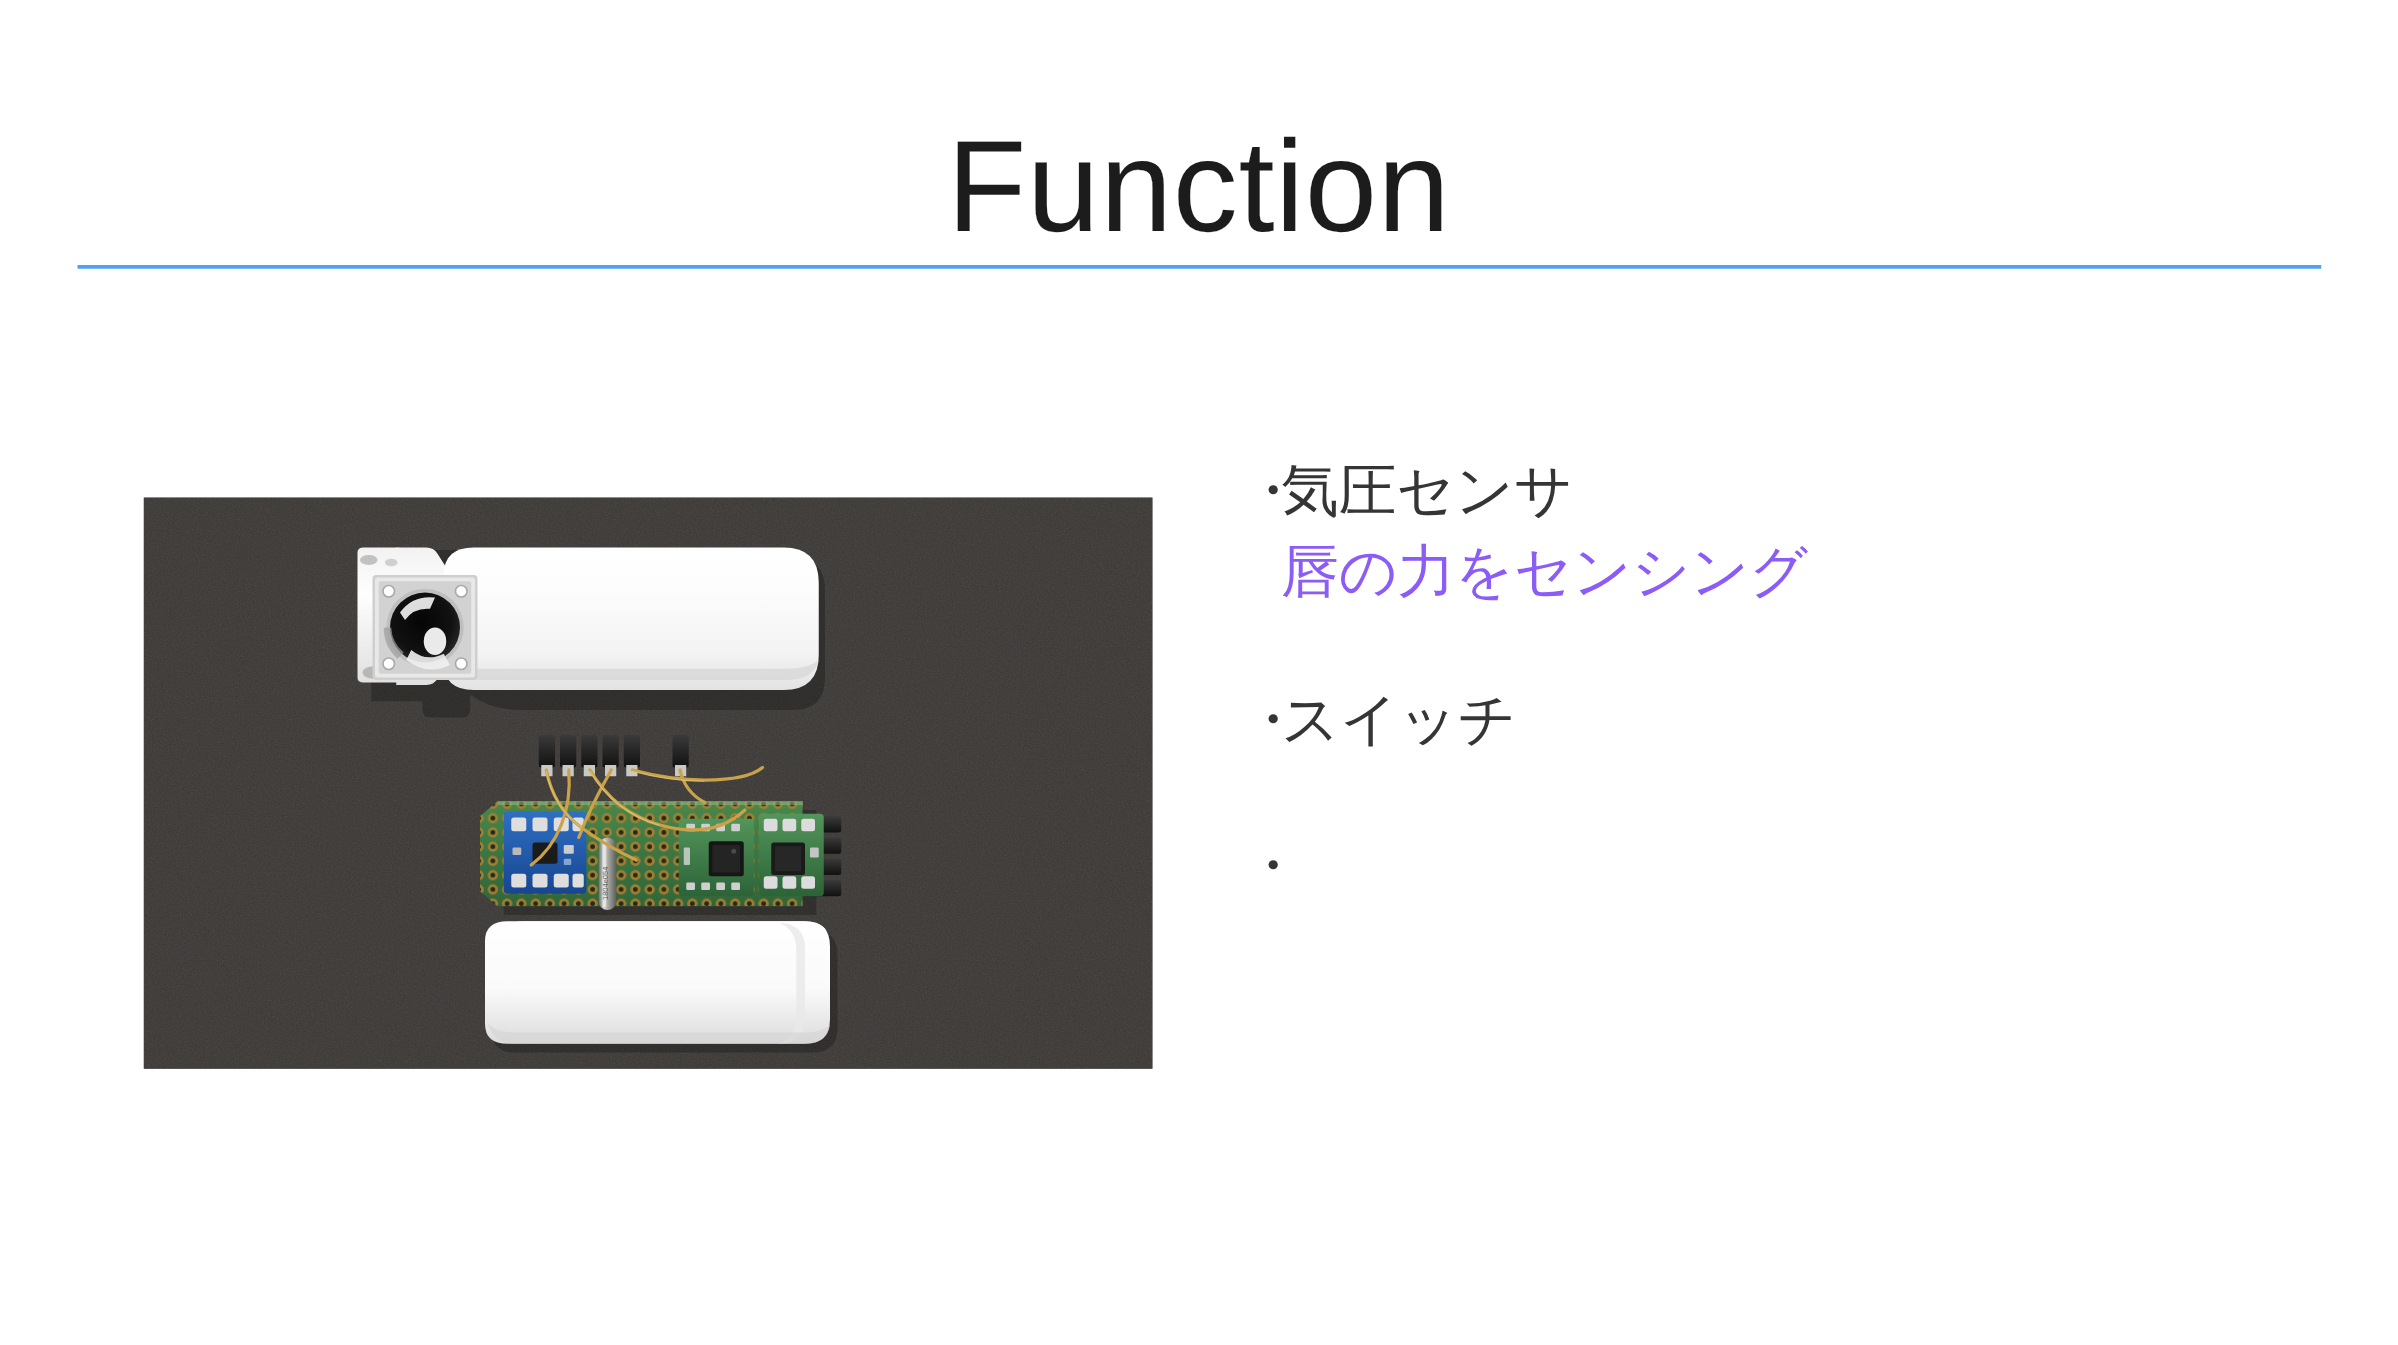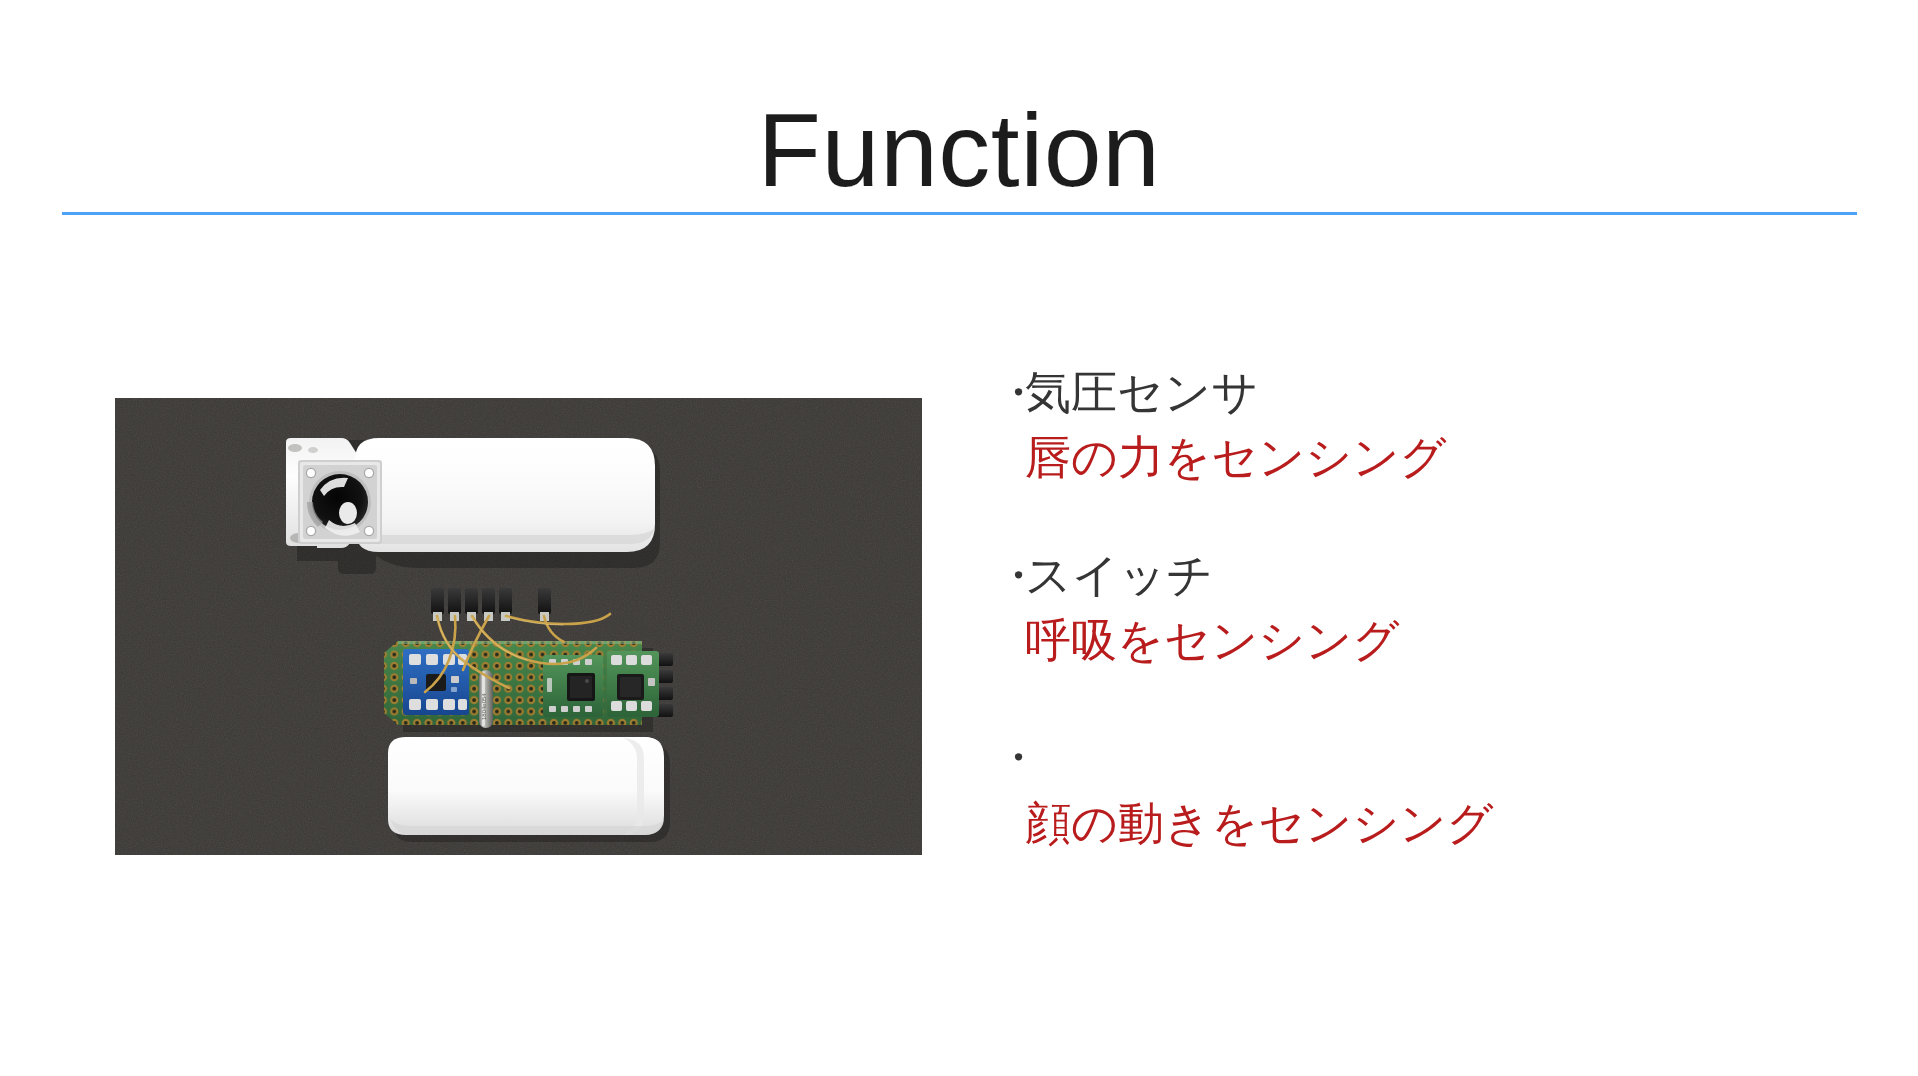--- a/index.html
+++ b/index.html
@@ -92,21 +92,21 @@
   }
   .bullet-text {
     display: inline-block;
   }
   .bullet-sub {
     padding-left: 30px;
     font-family: "Liberation Sans", "DejaVu Sans", sans-serif;
     font-weight: 300;
     font-size: 46px;
     line-height: 1.42;
-    color: #b91c1c;
+    color: #8b5cf6;
     white-space: nowrap;
   }
 </style>
 </head>
 <body>
 
 <div class="slide-title">Function</div>
 
 <div class="title-rule"></div>
 
@@ -355,23 +355,21 @@
       <span class="bullet-text">気圧センサ</span>
     </div>
     <div class="bullet-sub">唇の力をセンシング</div>
   </div>
 
   <div class="bullet-group">
     <div class="bullet-line">
       <span class="bullet-marker">・</span>
       <span class="bullet-text">スイッチ</span>
     </div>
-    <div class="bullet-sub">呼吸をセンシング</div>
   </div>
 
   <div class="bullet-group">
     <div class="bullet-line">
       <span class="bullet-marker">・</span>
     </div>
-    <div class="bullet-sub">顔の動きをセンシング</div>
   </div>
 
 </div>
 
 </body></html>

